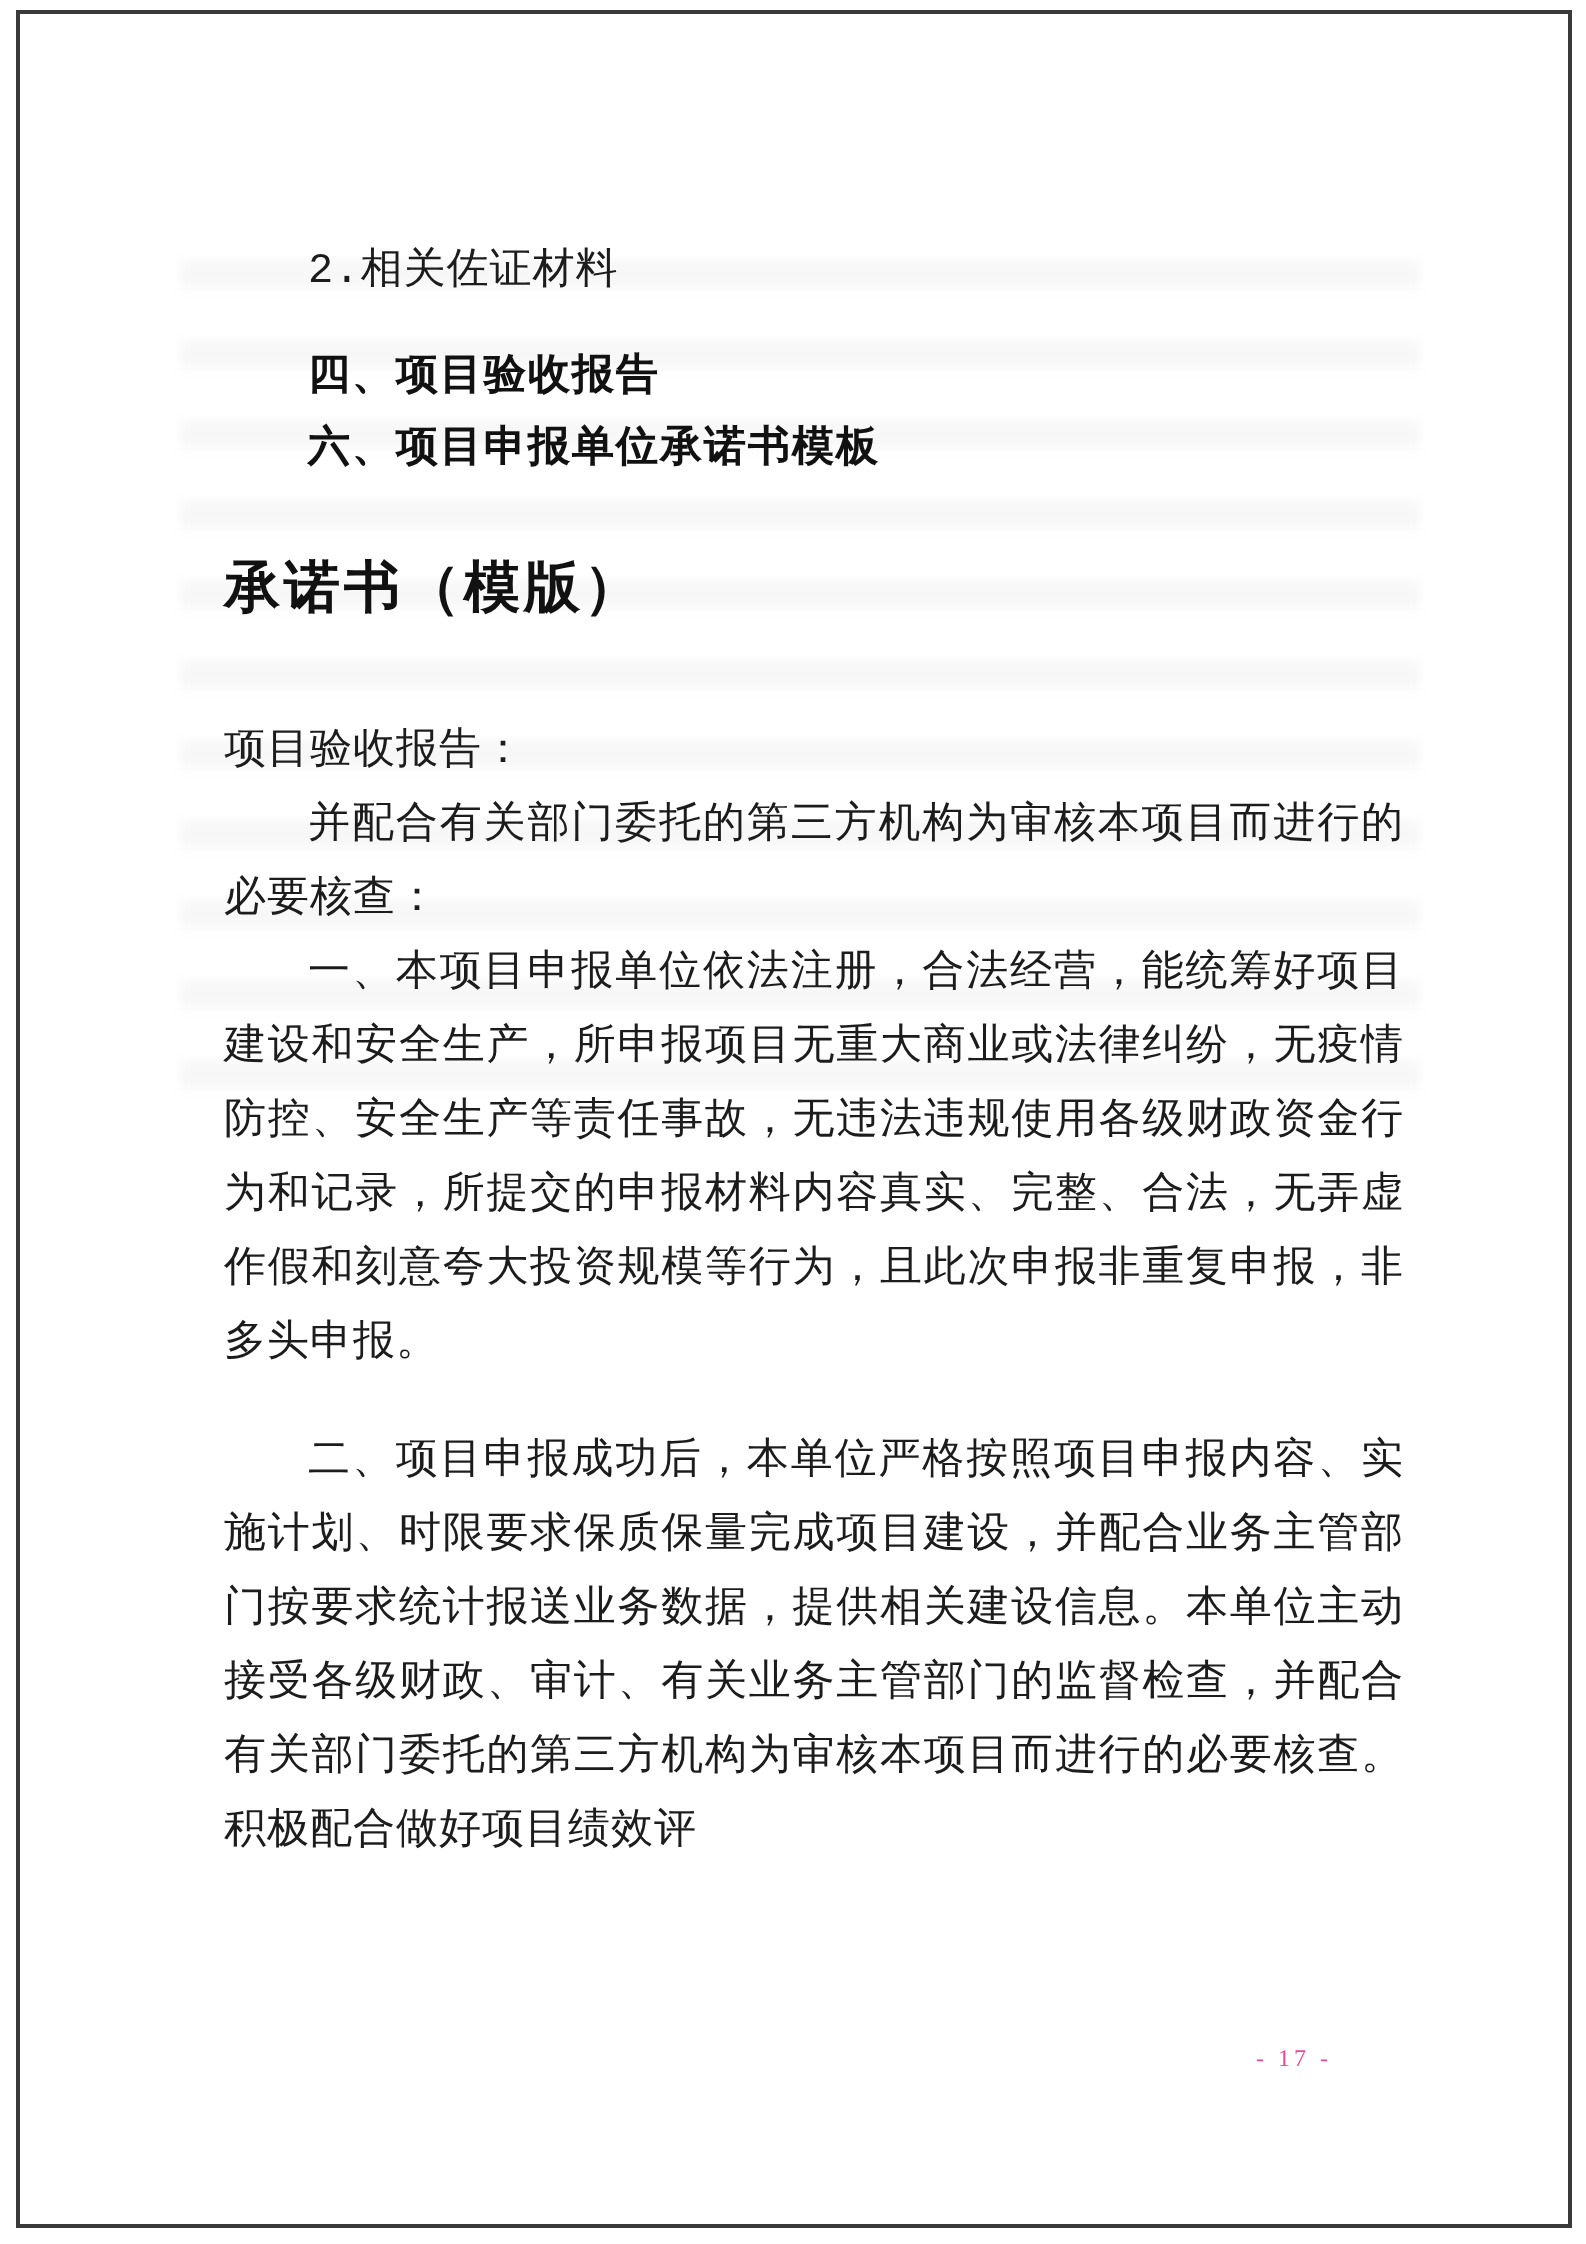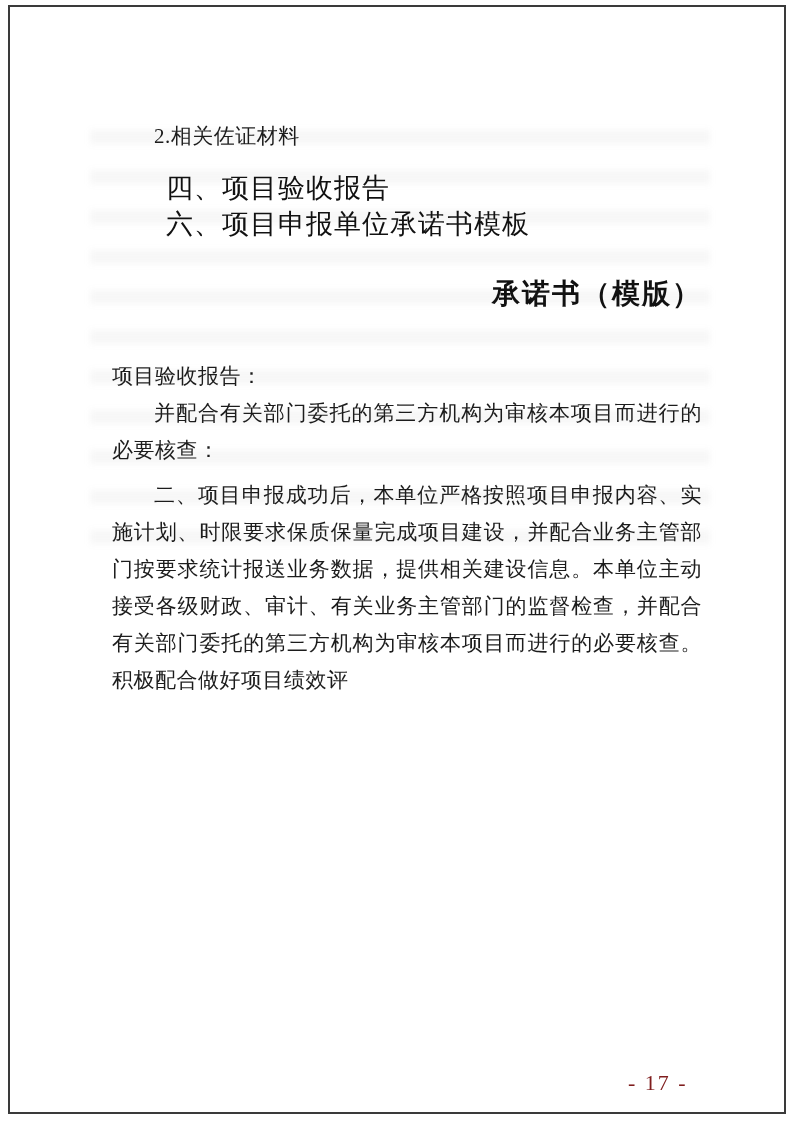--- a/index.html
+++ b/index.html
@@ -44,59 +44,58 @@
     pointer-events: none;
   }
   .content {
     position: absolute;
     left: 112px;
     top: 118px;
     width: 590px;
   }
   .body {
     margin: 0;
-    font-family: Liberation Serif, serif;
+    font-family: Liberation Mono, monospace;
     font-size: 21px;
     line-height: 37px;
     text-align: justify;
     letter-spacing: 0.5px;
   }
   .indent { text-indent: 2em; }
   .mb16 { margin-bottom: 15px; }
   .mb4  { margin-bottom: 3px; }
   .heading {
     margin: 0;
     font-family: "Liberation Sans", "DejaVu Sans", sans-serif;
-    font-weight: 400;
-    font-size: 27px;
+    font-weight: 700;
+    font-size: 21px;
     line-height: 36px;
     text-indent: 2em;
     letter-spacing: 1px;
     color: #111111;
   }
   .title {
     margin: 32px 0 44px 0;
     font-family: "Liberation Sans", "DejaVu Sans", sans-serif;
     font-weight: 700;
     font-size: 28px;
     line-height: 40px;
-    text-align: right;
+    text-align: left;
     letter-spacing: 2px;
     color: #111111;
   }
-  .para2 { margin-top: 8px; }
+  .para2 { margin-top: 22px; }
   .page-number {
     position: absolute;
     left: 628px;
     top: 1022px;
     font-family: "Liberation Serif", "DejaVu Serif", serif;
-    font-size: 22px;
+    font-size: 12px;
     letter-spacing: 2px;
-    color: #7f1d1d;
-    margin-top: 48px;
+    color: #ec4899;
   }
 </style>
 </head>
 <body>
 
 <div class="page">
   <div class="scan-border"></div>
   <div class="bleed"></div>
 
   <div class="content">
@@ -107,18 +106,19 @@
 
 
     <p class="heading">六、项目申报单位承诺书模板</p>
 
     <h1 class="title">承诺书（模版）</h1>
 
     <p class="body">项目验收报告：</p>
 
     <p class="body indent">并配合有关部门委托的第三方机构为审核本项目而进行的必要核查：</p>
 
+    <p class="body indent">一、本项目申报单位依法注册，合法经营，能统筹好项目建设和安全生产，所申报项目无重大商业或法律纠纷，无疫情防控、安全生产等责任事故，无违法违规使用各级财政资金行为和记录，所提交的申报材料内容真实、完整、合法，无弄虚作假和刻意夸大投资规模等行为，且此次申报非重复申报，非多头申报。</p>
 
     <p class="body indent para2">二、项目申报成功后，本单位严格按照项目申报内容、实施计划、时限要求保质保量完成项目建设，并配合业务主管部门按要求统计报送业务数据，提供相关建设信息。本单位主动接受各级财政、审计、有关业务主管部门的监督检查，并配合有关部门委托的第三方机构为审核本项目而进行的必要核查。积极配合做好项目绩效评</p>
   </div>
 
   <div class="page-number">- 17 -</div>
 </div>
 
 </body></html>

